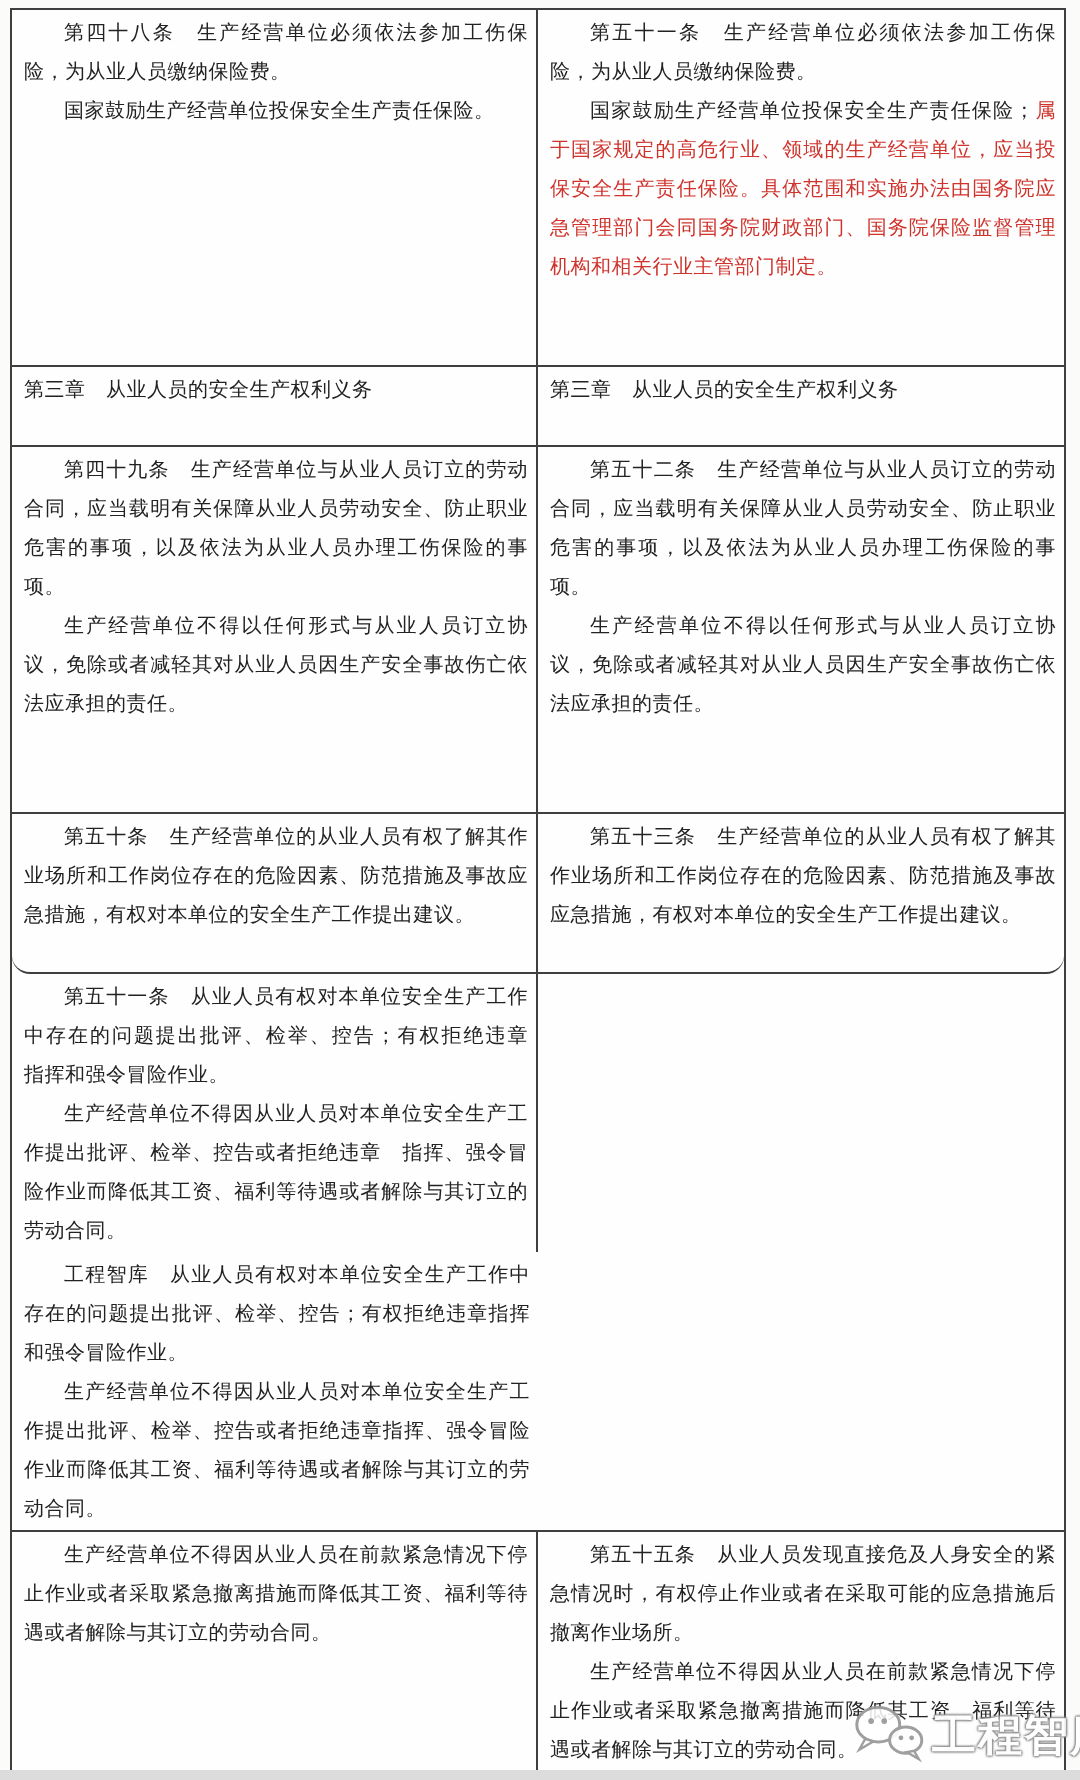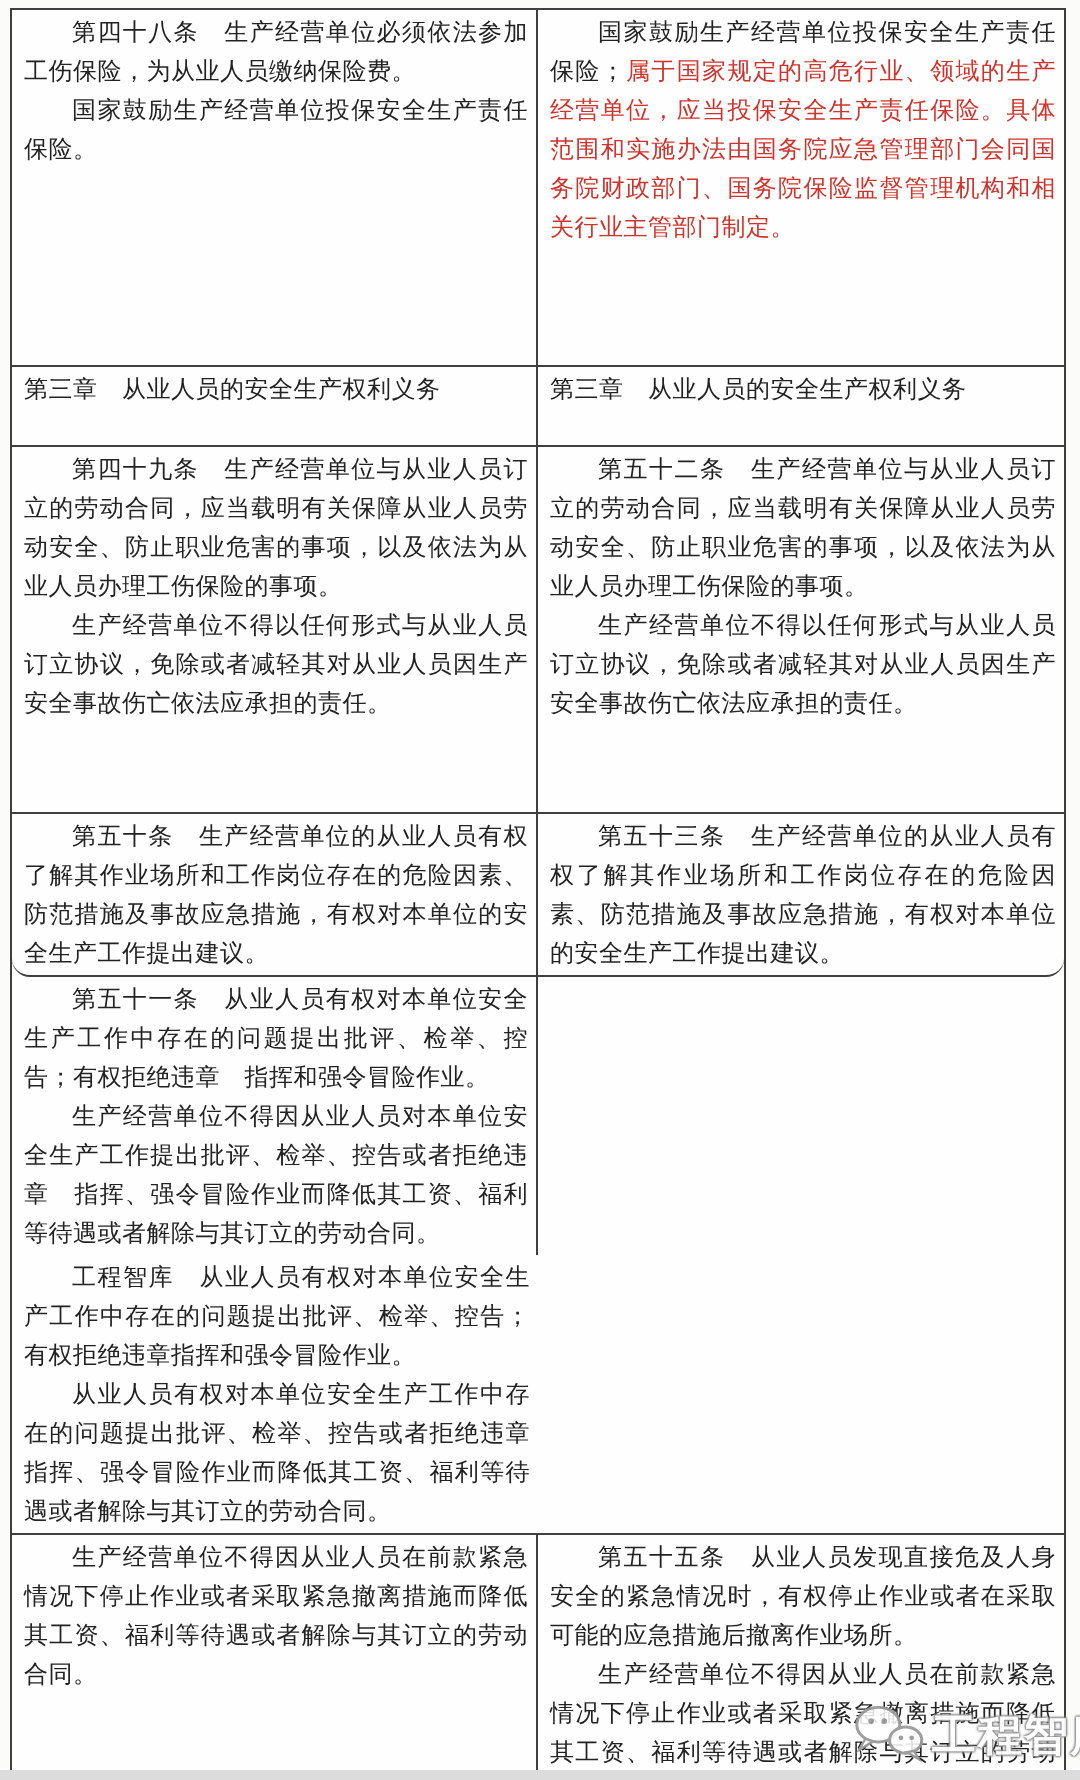--- a/index.html
+++ b/index.html
@@ -11,21 +11,21 @@
   .law-table{
     position:absolute;left:10px;top:8px;width:1056px;
     border:2px solid var(--border,#3f3f3f);
     background:#fefefe;box-sizing:border-box;
   }
   .row{display:flex;border-bottom:2px solid var(--border,#3f3f3f);}
   .row:last-child{border-bottom:none;}
   .cell{
     width:50%;box-sizing:border-box;
     padding:3px 8px 2px 12px;
-    font-size:24px;line-height:39px;
+    font-size:20px;line-height:39px;
     color:var(--text,#222222);
     text-align:justify;
     letter-spacing:0.5px;
   }
   .cell.left{border-right:2px solid var(--border,#3f3f3f);}
   .cell p{margin:0;text-indent:2em;}
   .row.chapter .cell{text-align:left;}
   .row.chapter .cell p{text-indent:0;}
   .row.truncated .cell{overflow:hidden;font-size:26.5px;}
   .red{color:var(--red,#cf332c);}
@@ -49,20 +49,21 @@
 </head>
 <body>
 
 <div class="law-table" id="law-table">
     <div class="row" style="min-height: 355px;">
       <div class="cell left">
         <p><span>第四十八条　生产经营单位必须依法参加工伤保险，为从业人员缴纳保险费。</span></p>
         <p><span>国家鼓励生产经营单位投保安全生产责任保险。</span></p>
       </div>
       <div class="cell right">
+        <p><span>第五十一条　生产经营单位必须依法参加工伤保险，为从业人员缴纳保险费。</span></p>
         <p><span>国家鼓励生产经营单位投保安全生产责任保险；</span><span class="red">属于国家规定的高危行业、领域的生产经营单位，应当投保安全生产责任保险。具体范围和实施办法由国务院应急管理部门会同国务院财政部门、国务院保险监督管理机构和相关行业主管部门制定。</span></p>
       </div>
     </div>
     <div class="row chapter" style="min-height: 78px;">
       <div class="cell left">
         <p><span>第三章　从业人员的安全生产权利义务</span></p>
       </div>
       <div class="cell right">
         <p><span>第三章　从业人员的安全生产权利义务</span></p>
       </div>
@@ -85,21 +86,21 @@
         <p><span>第五十三条　生产经营单位的从业人员有权了解其作业场所和工作岗位存在的危险因素、防范措施及事故应急措施，有权对本单位的安全生产工作提出建议。</span></p>
       </div>
     </div>
     <div class="row" style="min-height: 355px; flex-direction: column;">
       <div class="cell left">
         <p><span>第五十一条　从业人员有权对本单位安全生产工作中存在的问题提出批评、检举、控告；有权拒绝违章　指挥和强令冒险作业。</span></p>
         <p><span>生产经营单位不得因从业人员对本单位安全生产工作提出批评、检举、控告或者拒绝违章　指挥、强令冒险作业而降低其工资、福利等待遇或者解除与其订立的劳动合同。</span></p>
       </div>
       <div class="cell right">
         <p><span>工程智库　从业人员有权对本单位安全生产工作中存在的问题提出批评、检举、控告；有权拒绝违章指挥和强令冒险作业。</span></p>
-        <p><span>从业人员有权对本单位安全生产工作中存在的问题提出批评、检举、控告或者拒绝违章指挥、强令冒险作业而降低其工资、福利等待遇或者解除与其订立的劳动合同。</span></p>
+        <p><span>生产经营单位不得因从业人员对本单位安全生产工作提出批评、检举、控告或者拒绝违章指挥、强令冒险作业而降低其工资、福利等待遇或者解除与其订立的劳动合同。</span></p>
       </div>
     </div>
     <div class="row" style="min-height: 316px;">
       <div class="cell left">
         <p><span>生产经营单位不得因从业人员在前款紧急情况下停止作业或者采取紧急撤离措施而降低其工资、福利等待遇或者解除与其订立的劳动合同。</span></p>
       </div>
       <div class="cell right">
         <p><span>第五十五条　从业人员发现直接危及人身安全的紧急情况时，有权停止作业或者在采取可能的应急措施后撤离作业场所。</span></p>
         <p><span>生产经营单位不得因从业人员在前款紧急情况下停止作业或者采取紧急撤离措施而降低其工资、福利等待遇或者解除与其订立的劳动合同。</span></p>
       </div>

